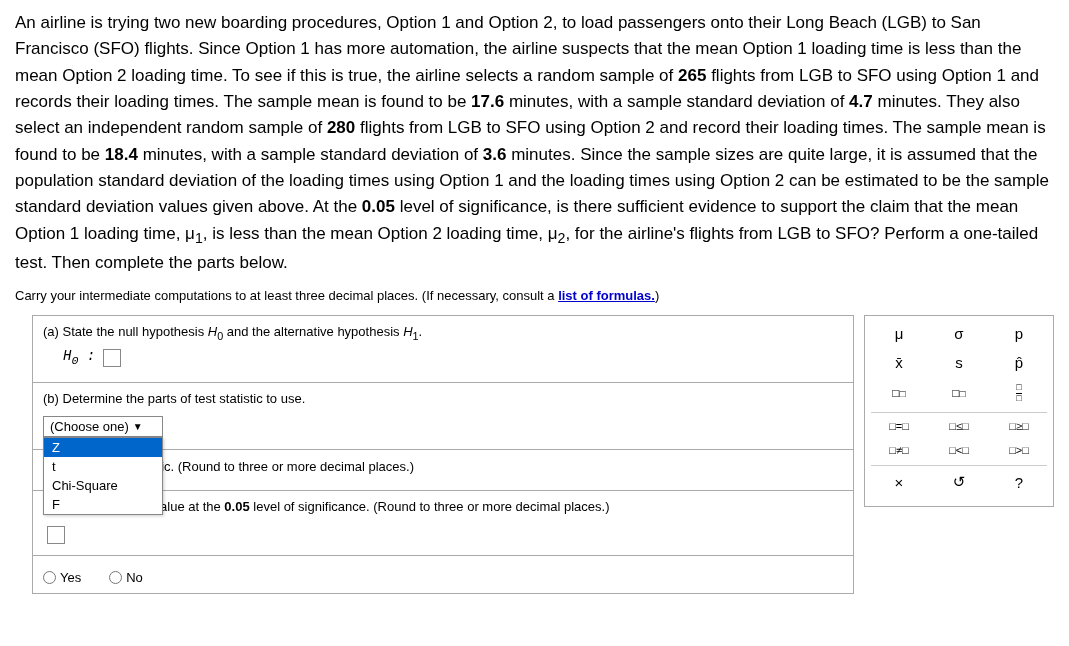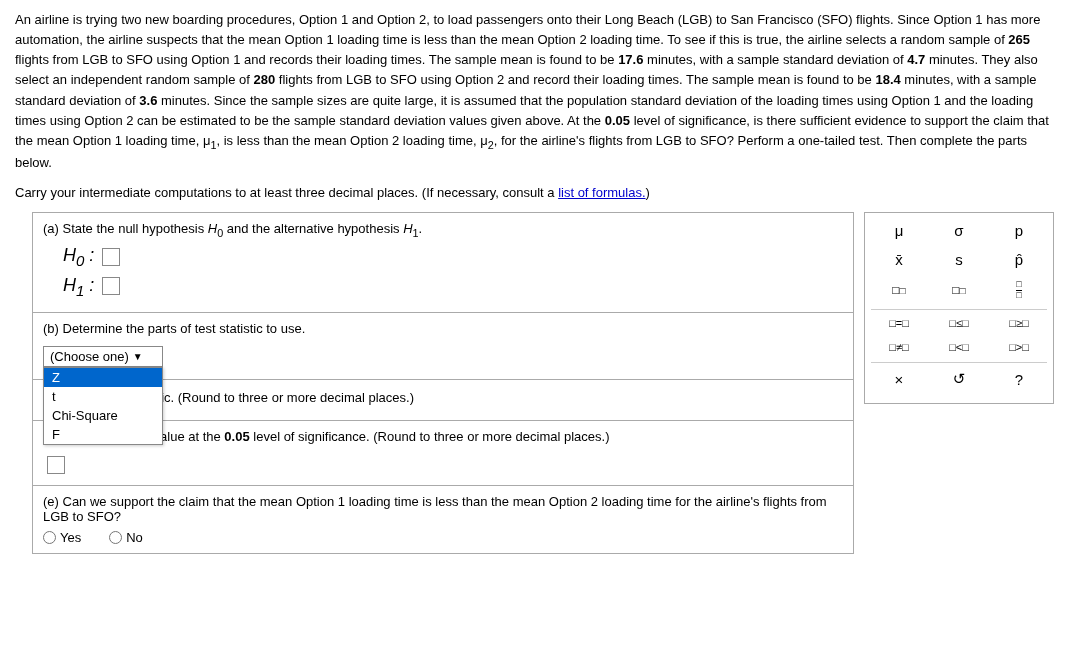--- a/index.html
+++ b/index.html
@@ -8,29 +8,30 @@
       font-size: 13px;
       background: #fff;
       color: #000;
       padding: 10px 15px;
       width: 1069px;
       min-height: 646px;
     }
     .intro-text {
       line-height: 1.55;
       margin-bottom: 12px;
-      font-size: 13px;
+      font-size: 17px;
     }
     .carry-text {
       margin-bottom: 12px;
       font-size: 13px;
     }
     .carry-text a {
       color: #0000cc;
       text-decoration: underline;
+      font-weight: bold;
     }
     .main-layout {
       display: flex;
       gap: 10px;
       align-items: flex-start;
       padding-left: 17px;
     }
     .questions-panel {
       flex: 1;
       border: 1px solid #aaa;
@@ -49,21 +50,22 @@
     }
     .hypothesis-row {
       display: flex;
       align-items: center;
       margin: 6px 0 6px 20px;
       font-size: 13px;
     }
     .hypothesis-symbol {
       font-style: italic;
       margin-right: 4px;
-      font-size: 18px;
+      font-size: 14px;
+      font-family: Liberation Mono, monospace;
     }
     .input-box {
       border: 1px solid #888;
       width: 18px;
       height: 18px;
       display: inline-block;
       background: #fff;
       vertical-align: middle;
       margin-left: 4px;
     }
@@ -183,24 +185,20 @@
 <div class="main-layout">
 
   <div class="questions-panel">
 
     <div class="question-section">
       <div class="question-label">
         (a) State the null hypothesis <em>H</em><sub>0</sub> and the alternative hypothesis <em>H</em><sub>1</sub>.
       </div>
       <div class="hypothesis-row">
         <span class="hypothesis-symbol"><em>H</em><sub>0</sub> :</span>
-        <span class="input-box"></span>
-      </div>
-      <div class="hypothesis-row">
-        <span class="hypothesis-symbol"><em>H</em><sub>1</sub> :</span>
         <span class="input-box"></span>
       </div>
     </div>
 
     <div class="question-section">
       <div class="question-label">
         (b) Determine the parts of test statistic to use.
       </div>
       <div class="dropdown-container">
         <button class="dropdown-btn">
@@ -227,23 +225,20 @@
     <div class="question-section">
       <div class="question-label">
         (d) Find the critical value at the <strong>0.05</strong> level of significance. (Round to three or more decimal places.)
       </div>
       <div>
         <span class="critical-input"></span>
       </div>
     </div>
 
     <div class="question-section">
-      <div class="question-label">
-        (e) Can we support the claim that the mean Option 1 loading time is less than the mean Option 2 loading time for the airline's flights from LGB to SFO?
-      </div>
       <div class="radio-group">
         <label class="radio-label">
           <input type="radio" name="answer_e" value="yes" style=""> Yes
         </label>
         <label class="radio-label">
           <input type="radio" name="answer_e" value="no" style=""> No
         </label>
       </div>
     </div>
 

